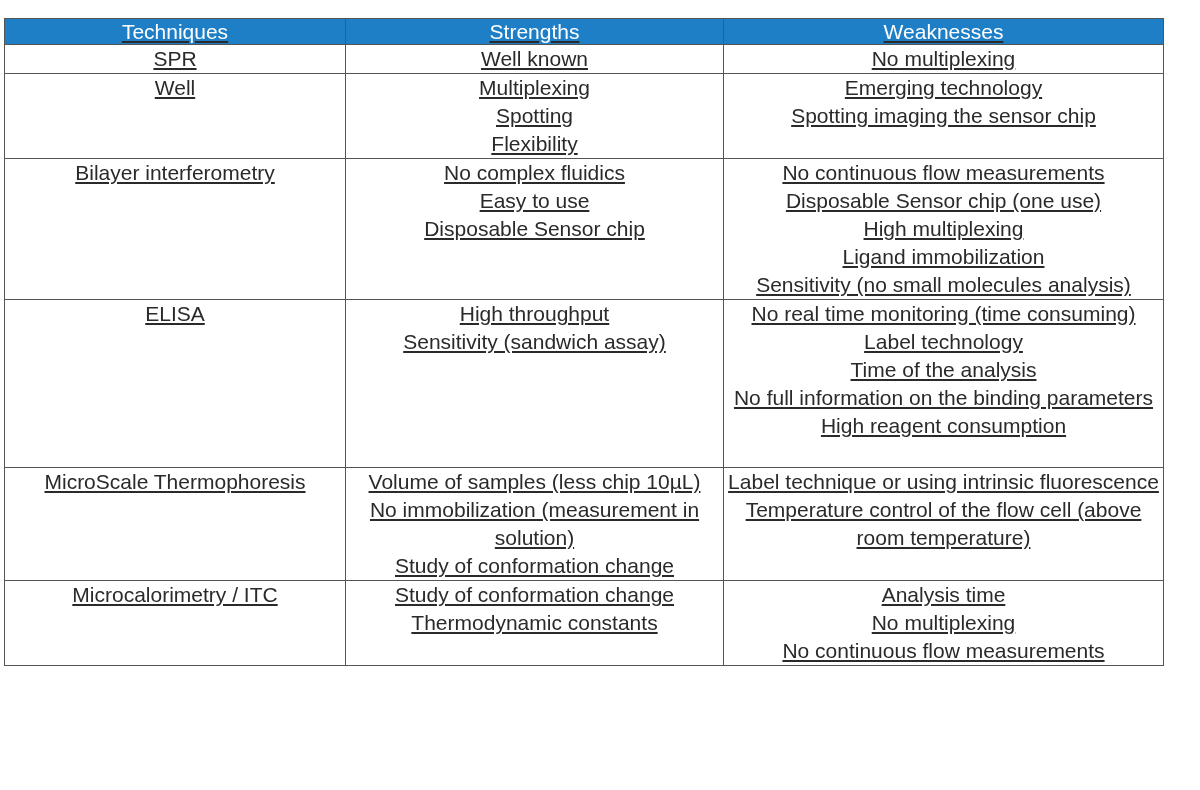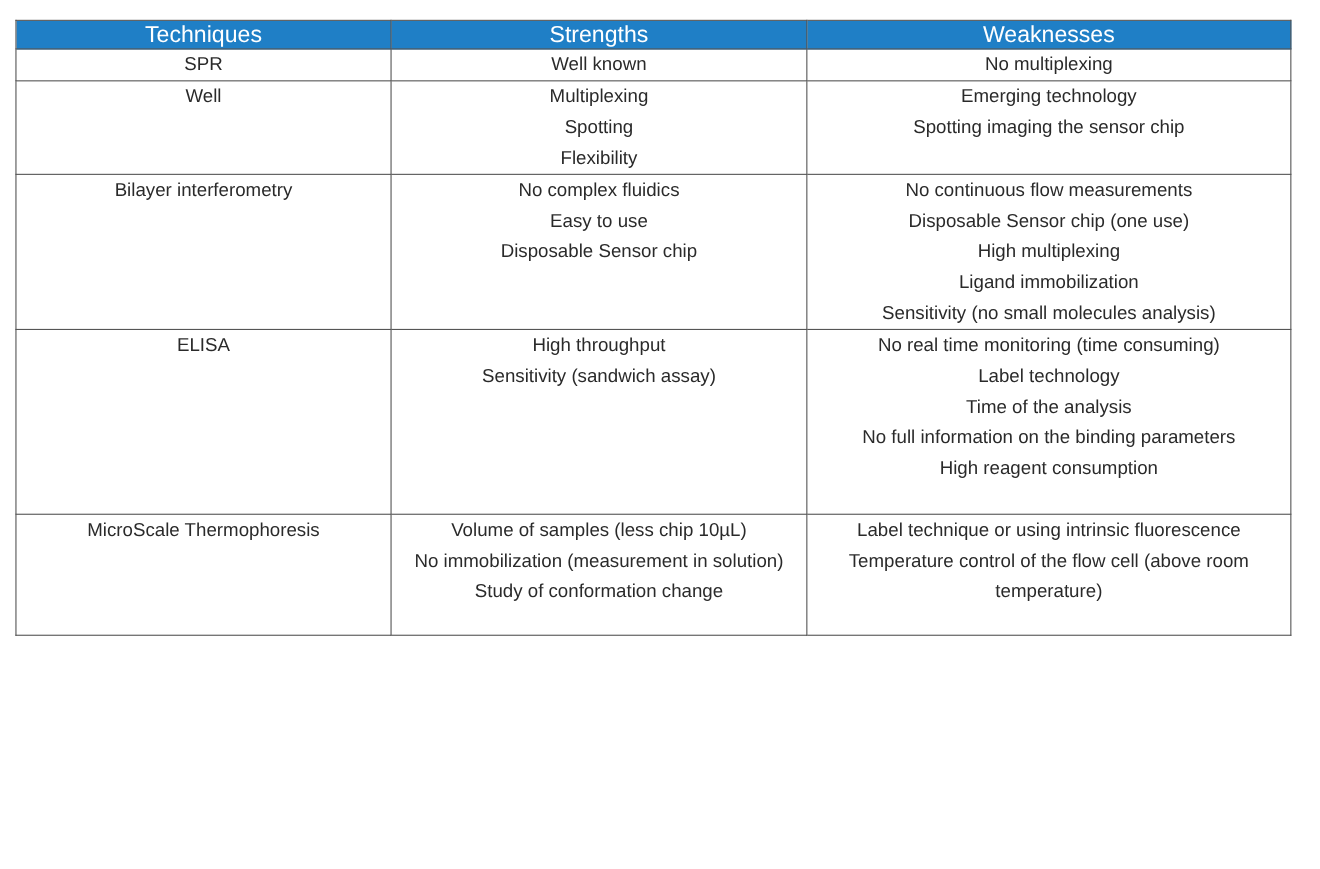--- a/index.html
+++ b/index.html
@@ -1,25 +1,25 @@
 <!DOCTYPE html>
 <html><head>
 <meta charset="utf-8">
 <style>
   html, body { margin: 0; padding: 0; background: #ffffff; }
   body { width: 1200px; height: 790px; position: relative; overflow: hidden;
          font-family: "Liberation Sans", "DejaVu Sans", sans-serif; color: #2a2a2a; }
-  table { position: absolute; left: 14px; top: 18px; width: 1159px;
-          border-collapse: collapse; table-layout: fixed; }
+  table { position: absolute; left: 4px; top: 18px; width: 1159px;
+          border-collapse: collapse; table-layout: fixed; text-decoration: underline; }
   col.c1 { width: 341px; } col.c2 { width: 378px; } col.c3 { width: 440px; }
   th { background: #1f7fc6; color: #ffffff; font-weight: normal; font-size: 21px;
        height: 25px; line-height: 25px; padding: 0; text-align: center;
        border: 1px solid #555; border-bottom: 1px solid #555; }
   td { border: 1px solid #555; vertical-align: top; text-align: center;
-       padding: 0 2px; font-size: 17px; line-height: 28px; }
+       padding: 0 2px; font-size: 21px; line-height: 28px; }
   .line { display: block; white-space: nowrap; }
   .wrap { white-space: normal; }
 </style>
 </head>
 <body>
 
 <table>
   <colgroup>
       <col class="c1">
       <col class="c2">
@@ -98,14 +98,28 @@
         <td>
           <span class="line wrap">Volume of samples (less chip 10µL)</span>
           <span class="line wrap">No immobilization (measurement in solution)</span>
           <span class="line wrap">Study of conformation change</span>
         </td>
         <td>
           <span class="line wrap">Label technique or using intrinsic fluorescence</span>
           <span class="line wrap">Temperature control of the flow cell (above room temperature)</span>
         </td>
       </tr>
+      <tr style="height: 84px;">
+        <td>
+          <span class="line">Microcalorimetry / ITC</span>
+        </td>
+        <td>
+          <span class="line wrap">Study of conformation change</span>
+          <span class="line wrap">Thermodynamic constants</span>
+        </td>
+        <td>
+          <span class="line wrap">Analysis time</span>
+          <span class="line wrap">No multiplexing</span>
+          <span class="line wrap">No continuous flow measurements</span>
+        </td>
+      </tr>
     </tbody>
 </table>
 
 </body></html>

